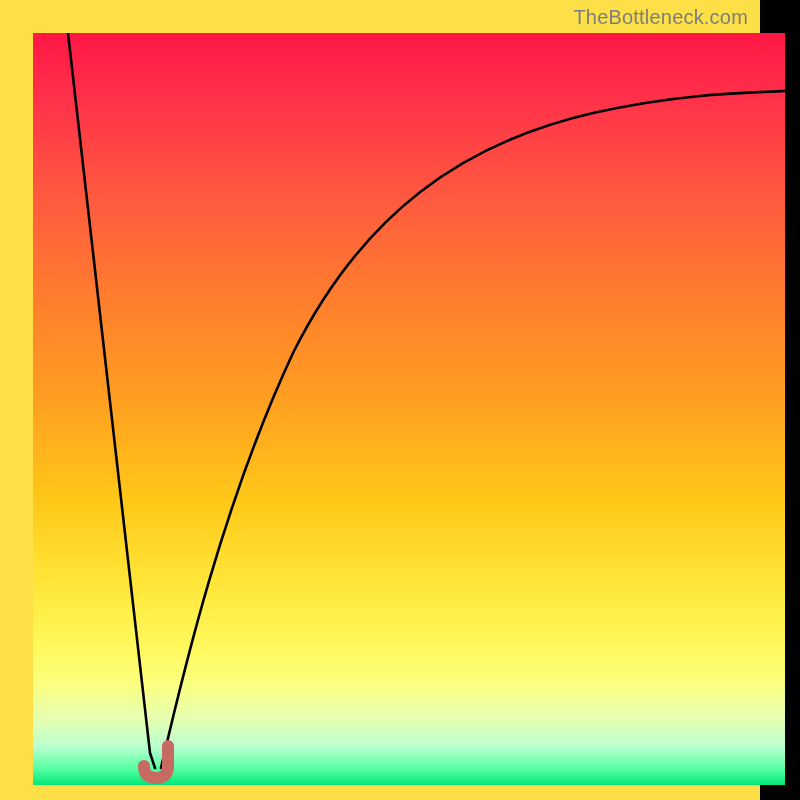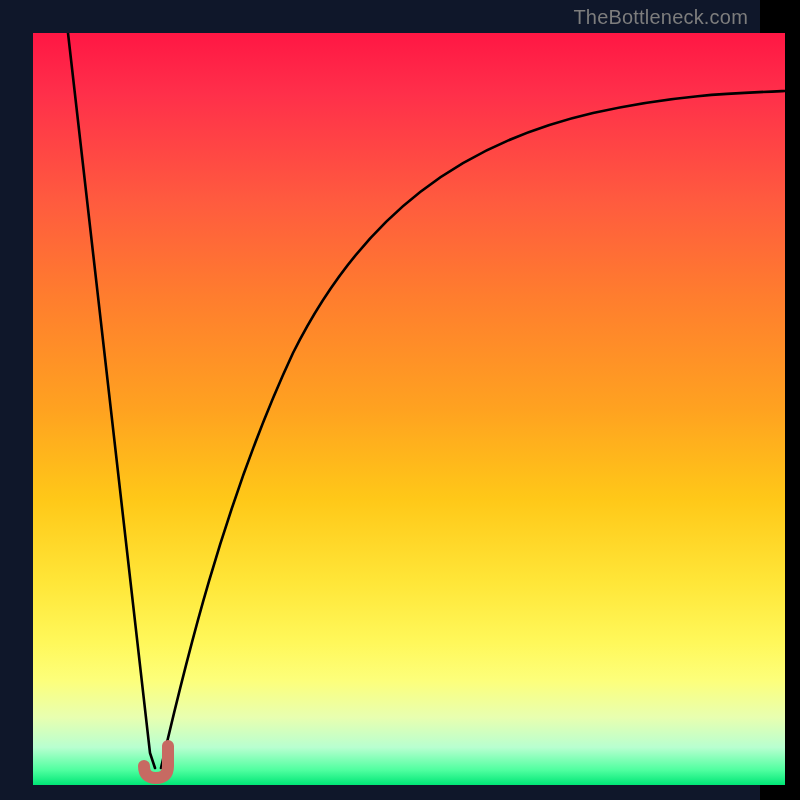--- a/index.html
+++ b/index.html
@@ -8,21 +8,21 @@
     width: 800px;
     height: 800px;
     overflow: hidden;
     background: #000;
     font-family: Arial, Helvetica, sans-serif;
   }
   .frame {
     position: absolute;
     left: 0; top: 0;
     width: 760px; height: 800px;
-    background: #0f172a;
+    background: #fde047;
   }
   .plot-area {
     position: absolute;
     left: 33px;
     top: 33px;
     width: 752px;
     height: 752px;
     overflow: hidden;
   }
   .gradient {

